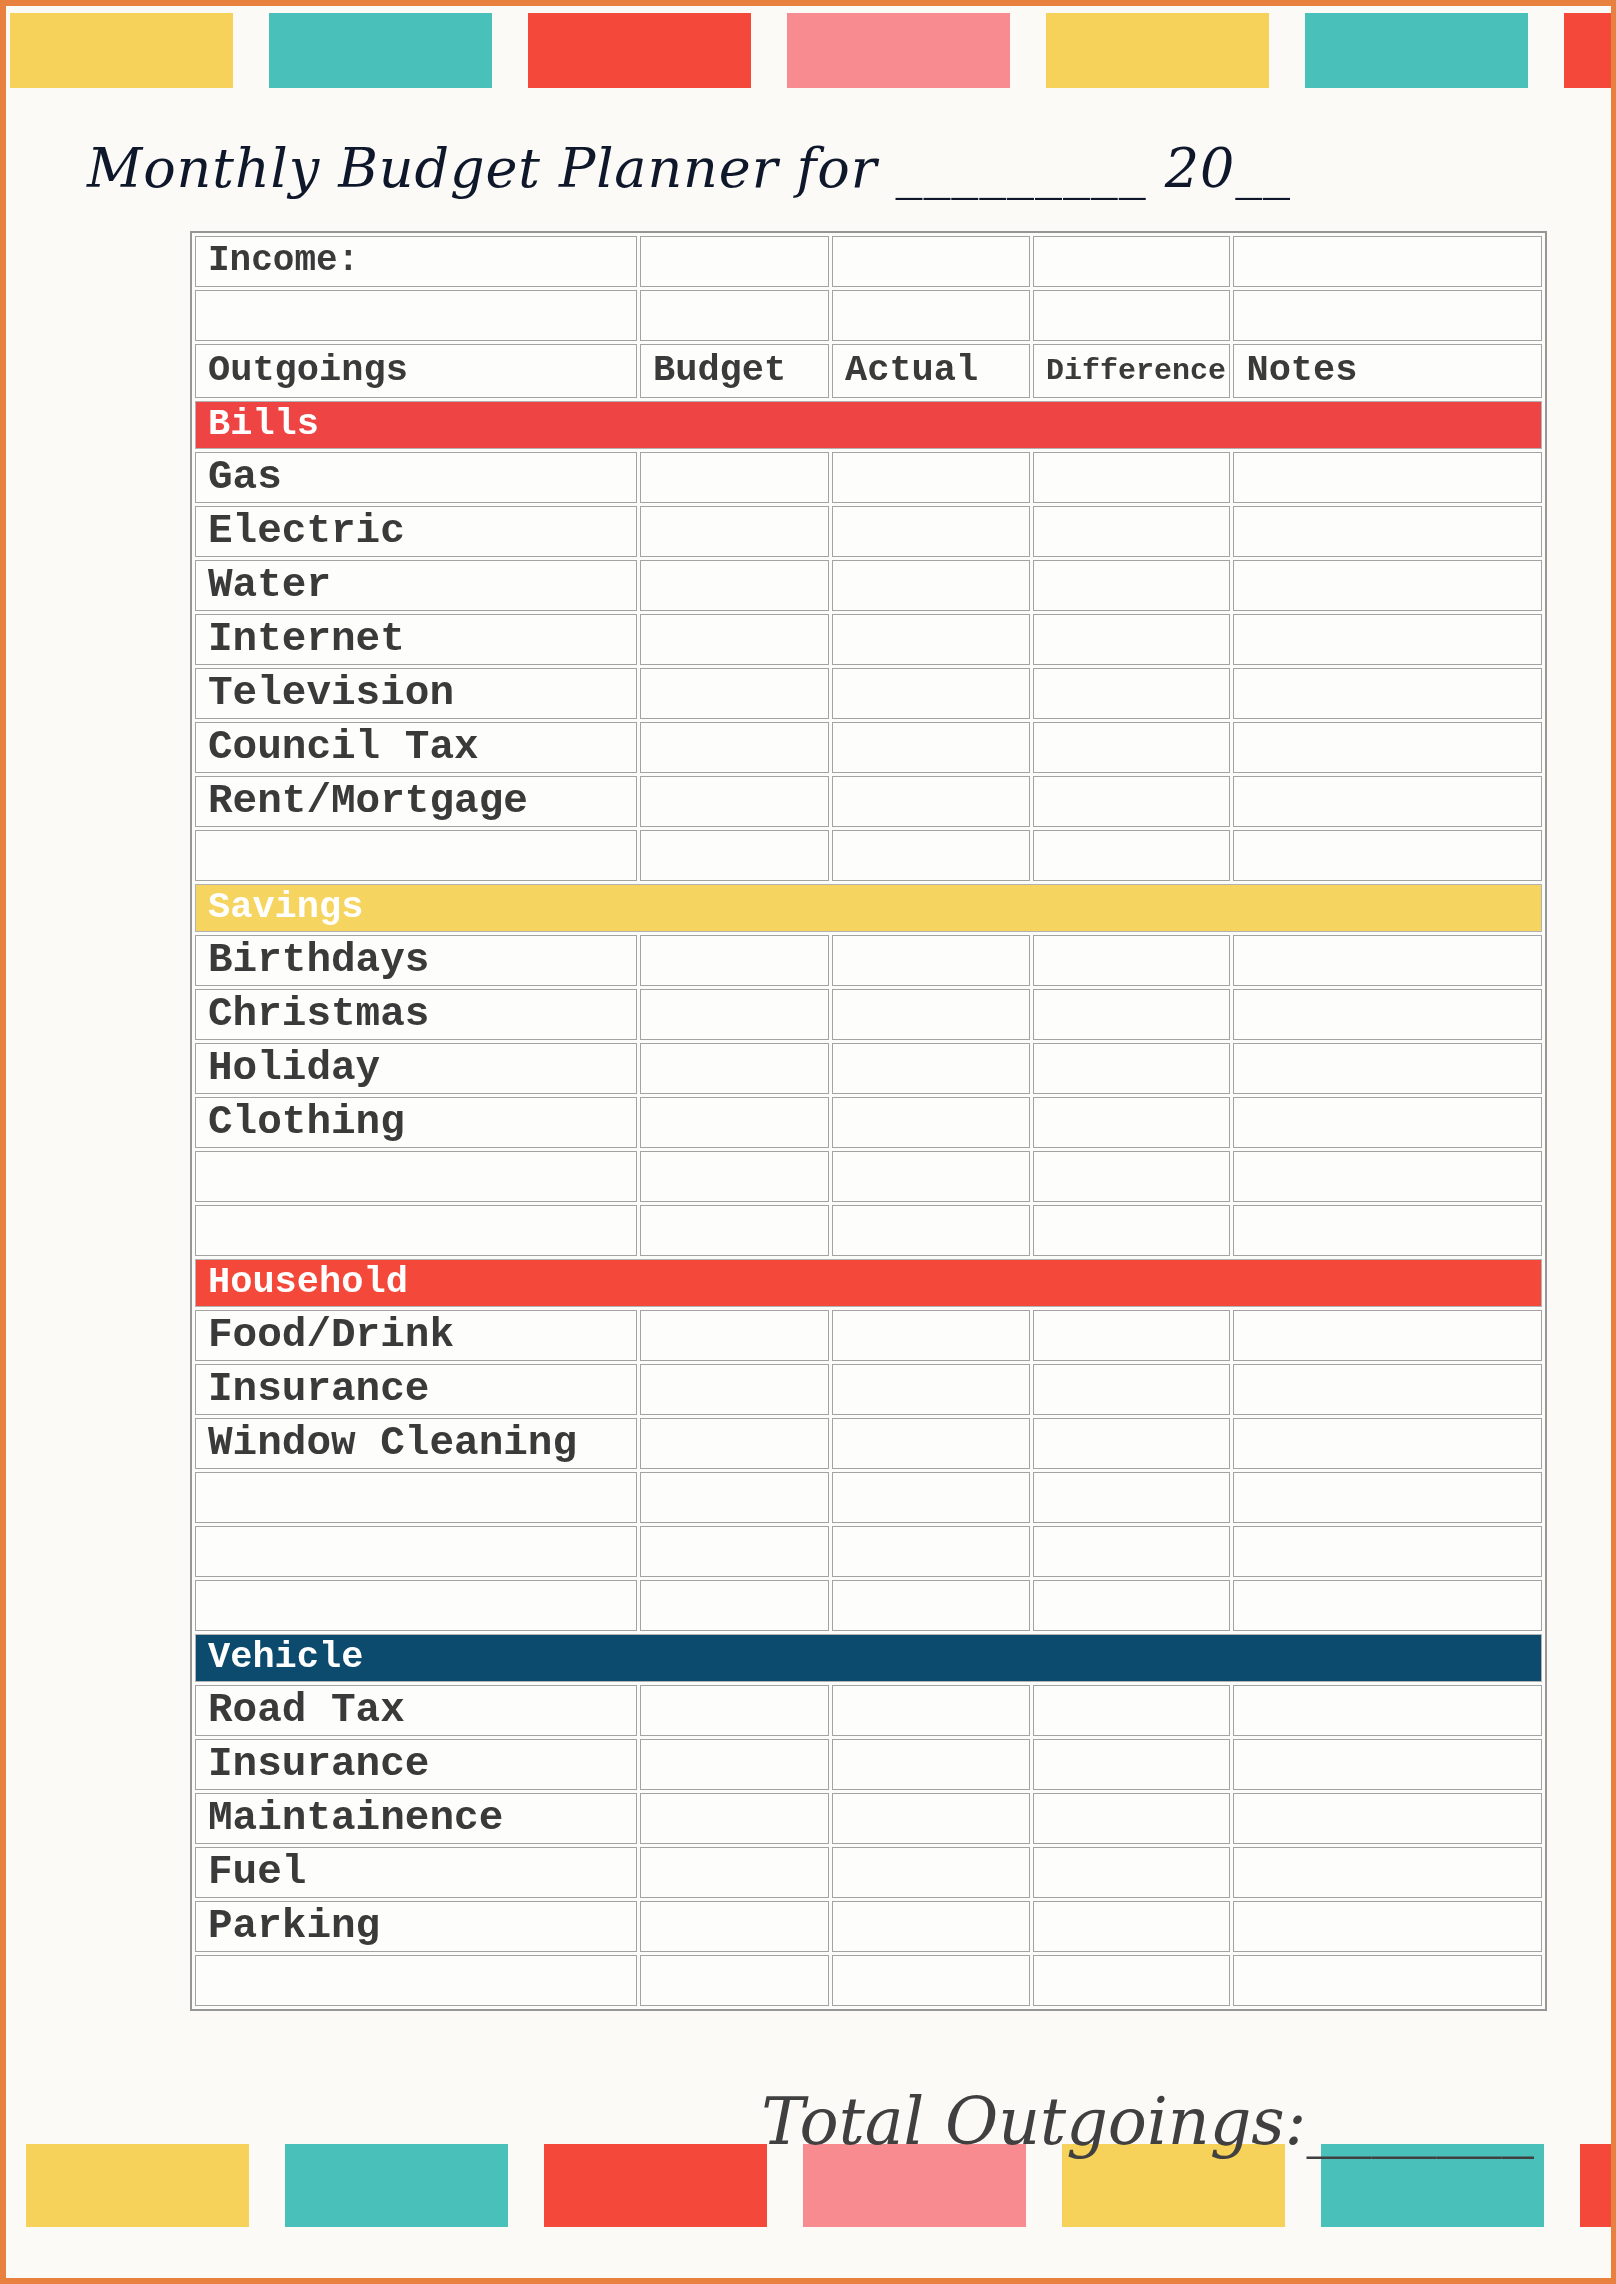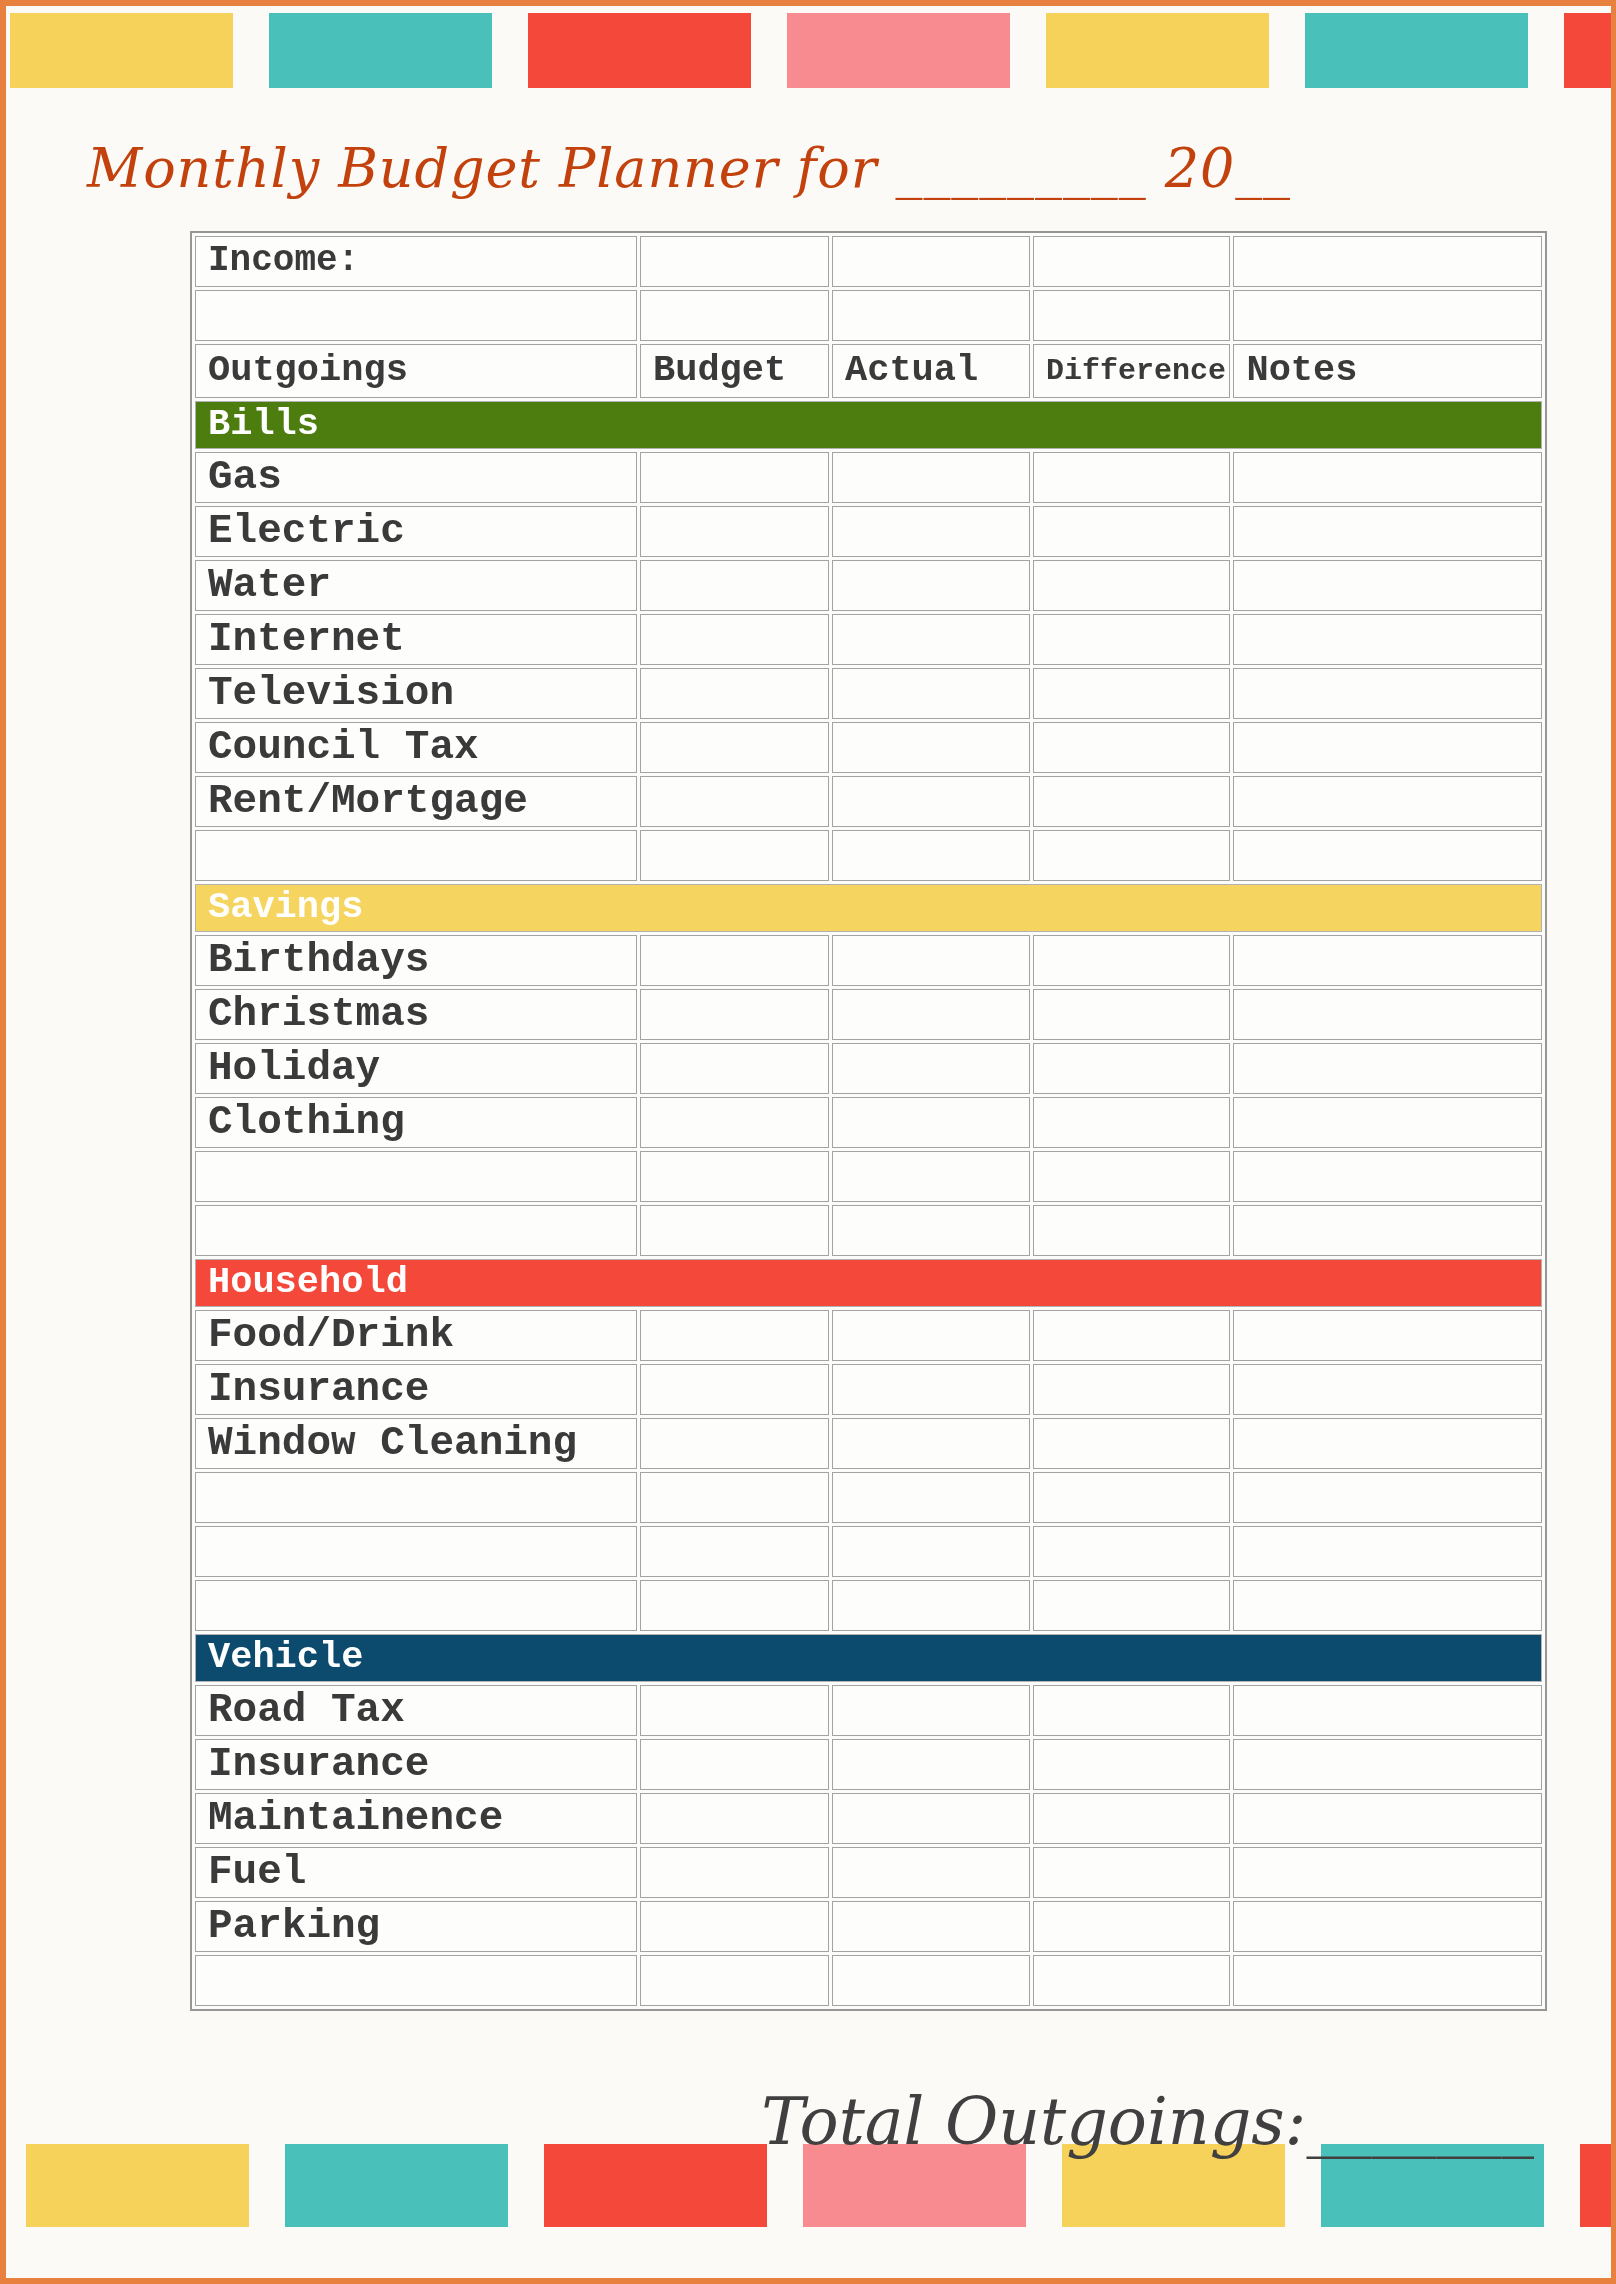--- a/index.html
+++ b/index.html
@@ -38,21 +38,21 @@
     padding-left: 15.3px;
   }
   
   .title{
     margin: 49px 0 0 81px;
     font-family: "DejaVu Serif", serif;
     font-style: italic;
     font-weight: 500;
     font-size: 54px;
     letter-spacing: 0.9px;
-    color: #c2410c;
+    color: #0f172a;
     white-space: nowrap;
   }
   
   table.budget{
     margin: 31px 0 0 184px;
     border-collapse: separate;
     border-spacing: 3.4px;
     border: 2.6px solid #969696;
     background: #fcfcfa;
     table-layout: fixed;
@@ -135,21 +135,21 @@
         <td></td>
       </tr>
       <tr class="header-row">
         <td>Outgoings</td>
         <td>Budget</td>
         <td>Actual</td>
         <td class="small">Difference</td>
         <td>Notes</td>
       </tr>
       <tr class="band-row">
-        <td colspan="5" style="background: #4d7c0f;">Bills</td>
+        <td colspan="5" style="background: #ef4444;">Bills</td>
       </tr>
       <tr>
         <td>Gas</td>
         <td></td>
         <td></td>
         <td></td>
         <td></td>
       </tr>
       <tr>
         <td>Electric</td>

